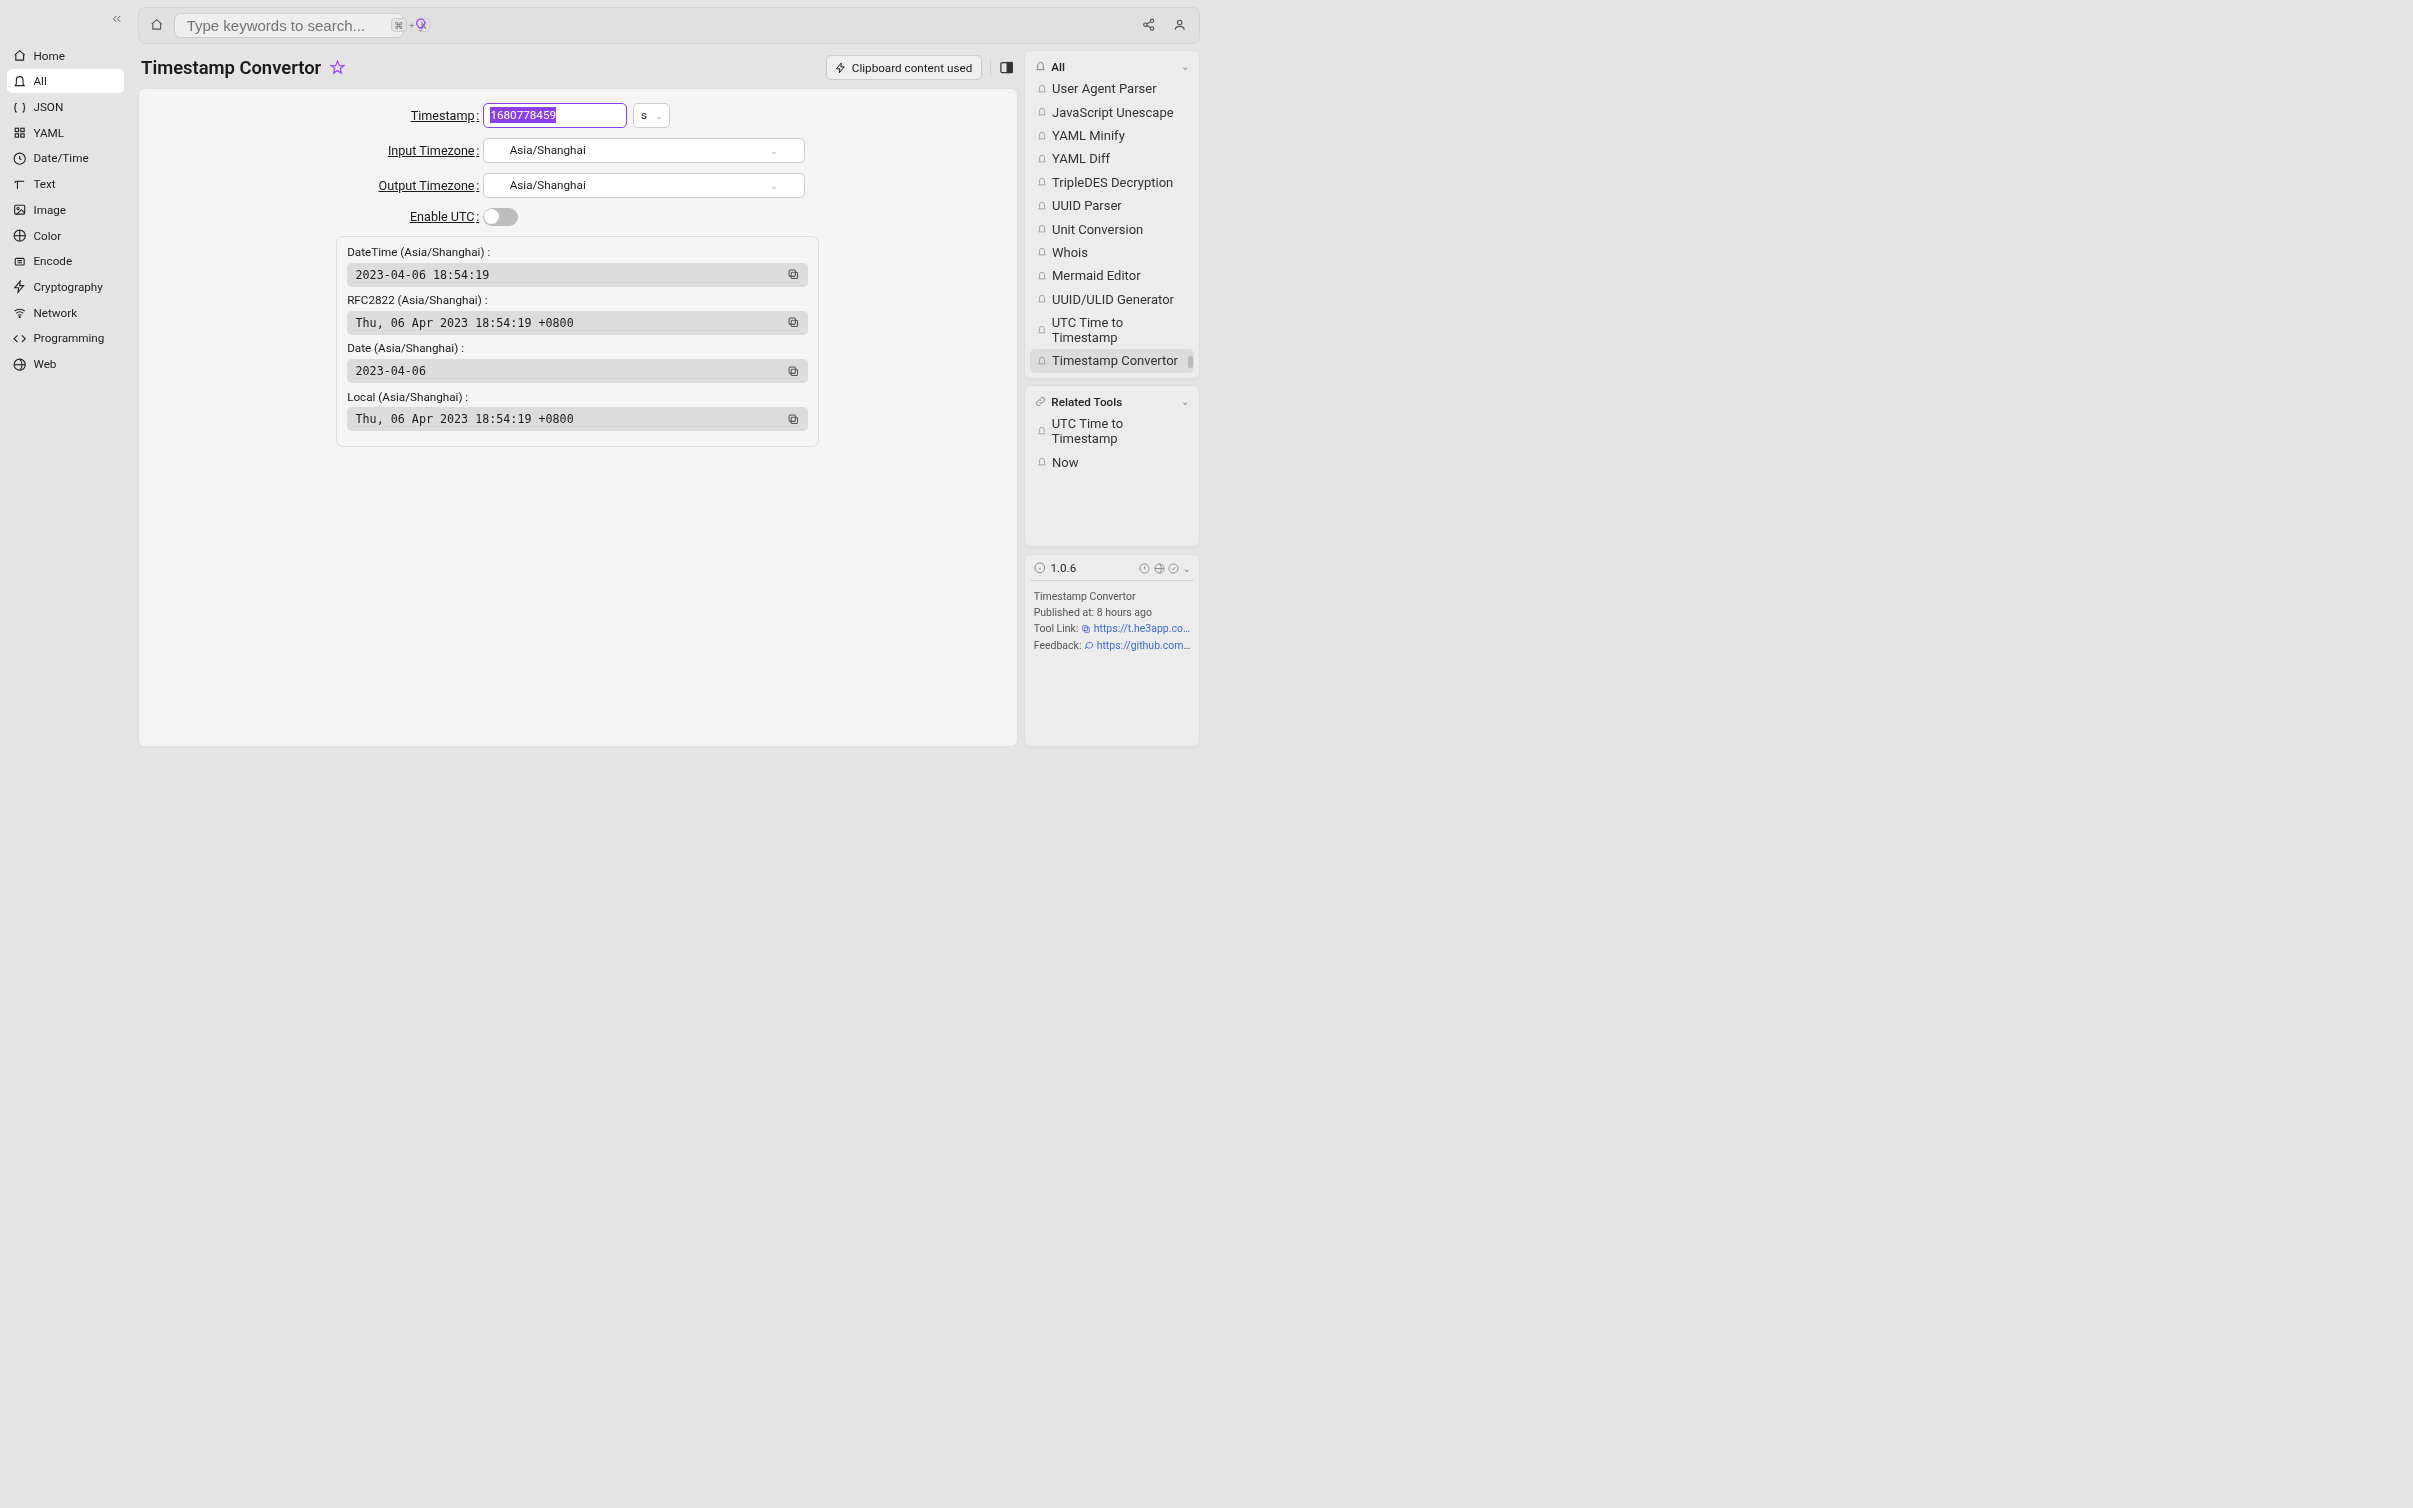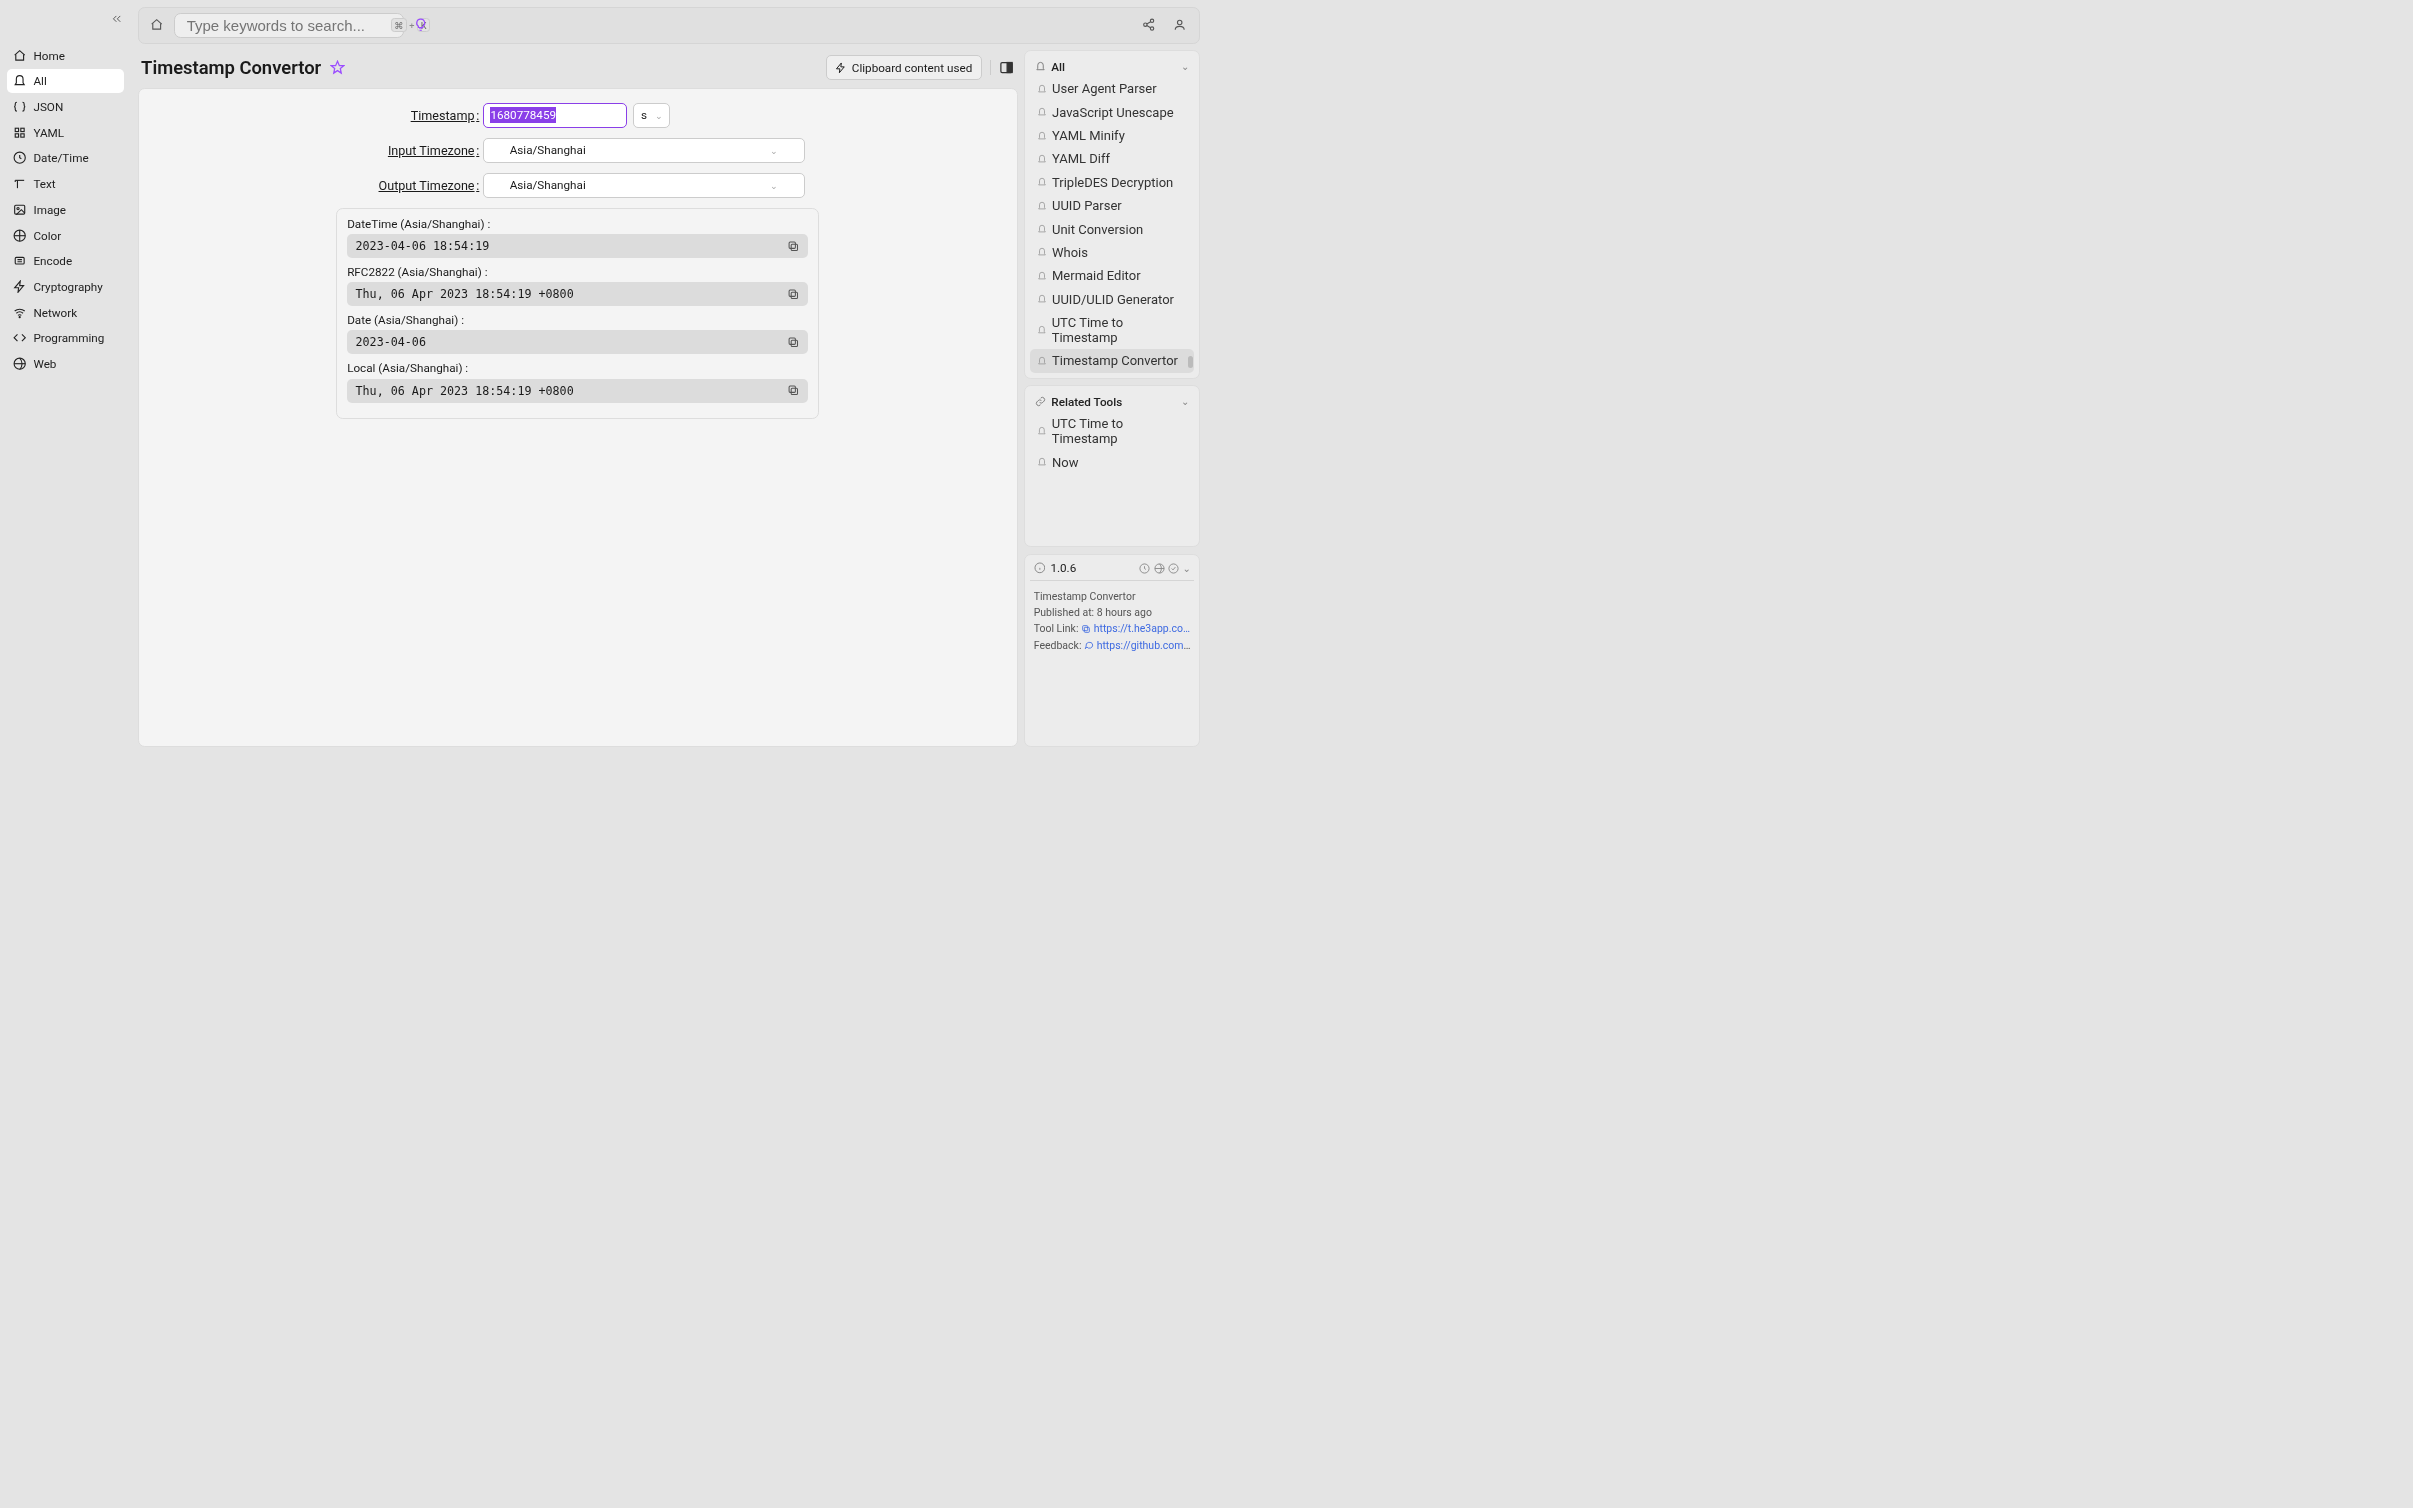--- a/index.html
+++ b/index.html
@@ -21,21 +21,21 @@
 }
 .collapse-btn {
   position: absolute;
   right: 8.4px;
   top: 13.4px;
   cursor: pointer;
   color: #555;
 }
 .sidebar-left ul { list-style: none; margin-top: 37px; }
 .nav-item {
-  display: flex; align-items: flex-start; gap: 6.7px;
+  display: flex; align-items: flex-end; gap: 6.7px;
   padding: 5px 6.7px; border-radius: 5px;
   cursor: pointer; color: #222;
   margin-bottom: 1.7px;
 }
 .nav-item.active { background: #fff; }
 .nav-item .nav-icon { width: 13.4px; height: 13.4px; flex-shrink:0; display:inline-flex; align-items:center; justify-content:center; }
 
 .main-area {
   flex: 1; display: flex; flex-direction: column;
   padding: 6.7px 6.7px 6.7px 6.7px;
@@ -408,20 +408,26 @@
             <span class="chev">⌄</span>
           </div>
         </div>
         <div class="form-row">
           <div class="form-label">Output Timezone</div>
           <div class="tz-select">
             <span>Asia/Shanghai</span>
             <span class="chev">⌄</span>
           </div>
         </div>
+        <div class="form-row">
+          <div class="form-label">Enable UTC</div>
+          <div class="toggle">
+              <div class="knob"></div>
+            </div>
+        </div>
 
         <div class="results-card" id="results-card">
             <div class="result-block">
               <div class="result-label">DateTime (Asia/Shanghai) :</div>
               <div class="result-value">
                 <span>2023-04-06 18:54:19</span>
                 <span class="copy-btn">
                   <svg width="12.6" height="12.6" viewBox="0 0 24 24" fill="none" stroke="currentColor" stroke-width="2">
                     <rect x="8" y="8" width="12" height="12" rx="2"></rect>
                     <rect x="4" y="4" width="12" height="12" rx="2"></rect>

